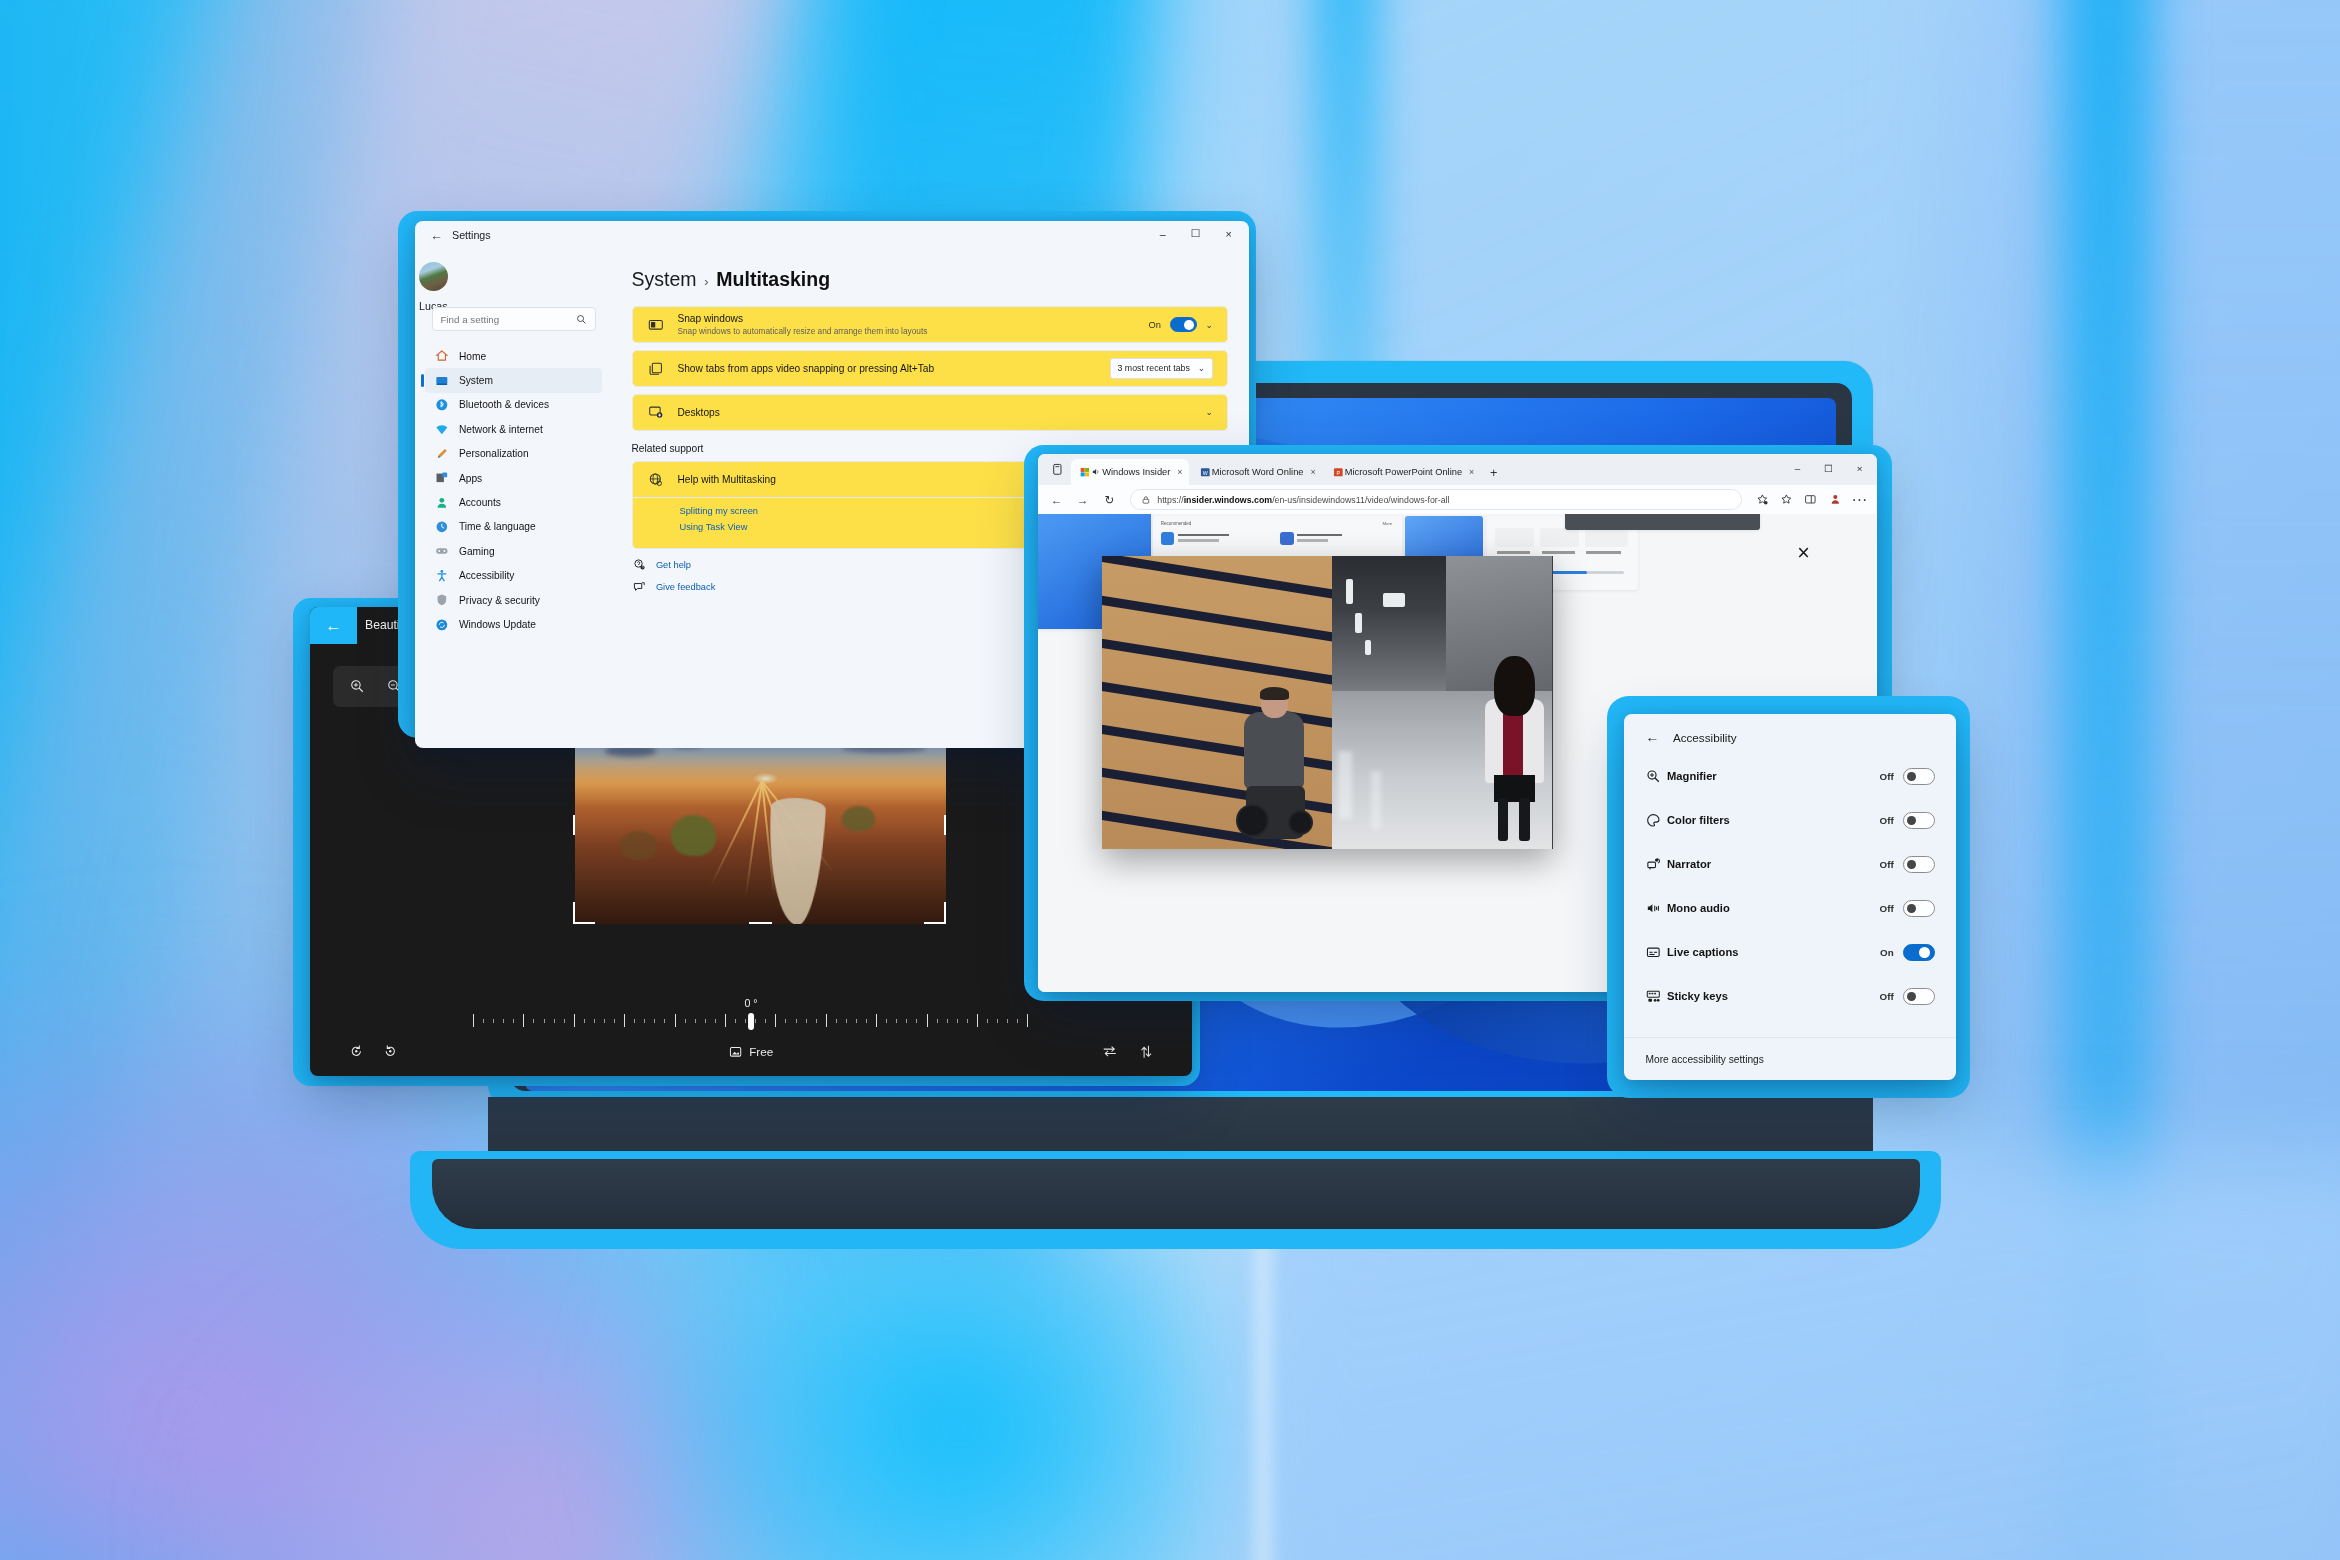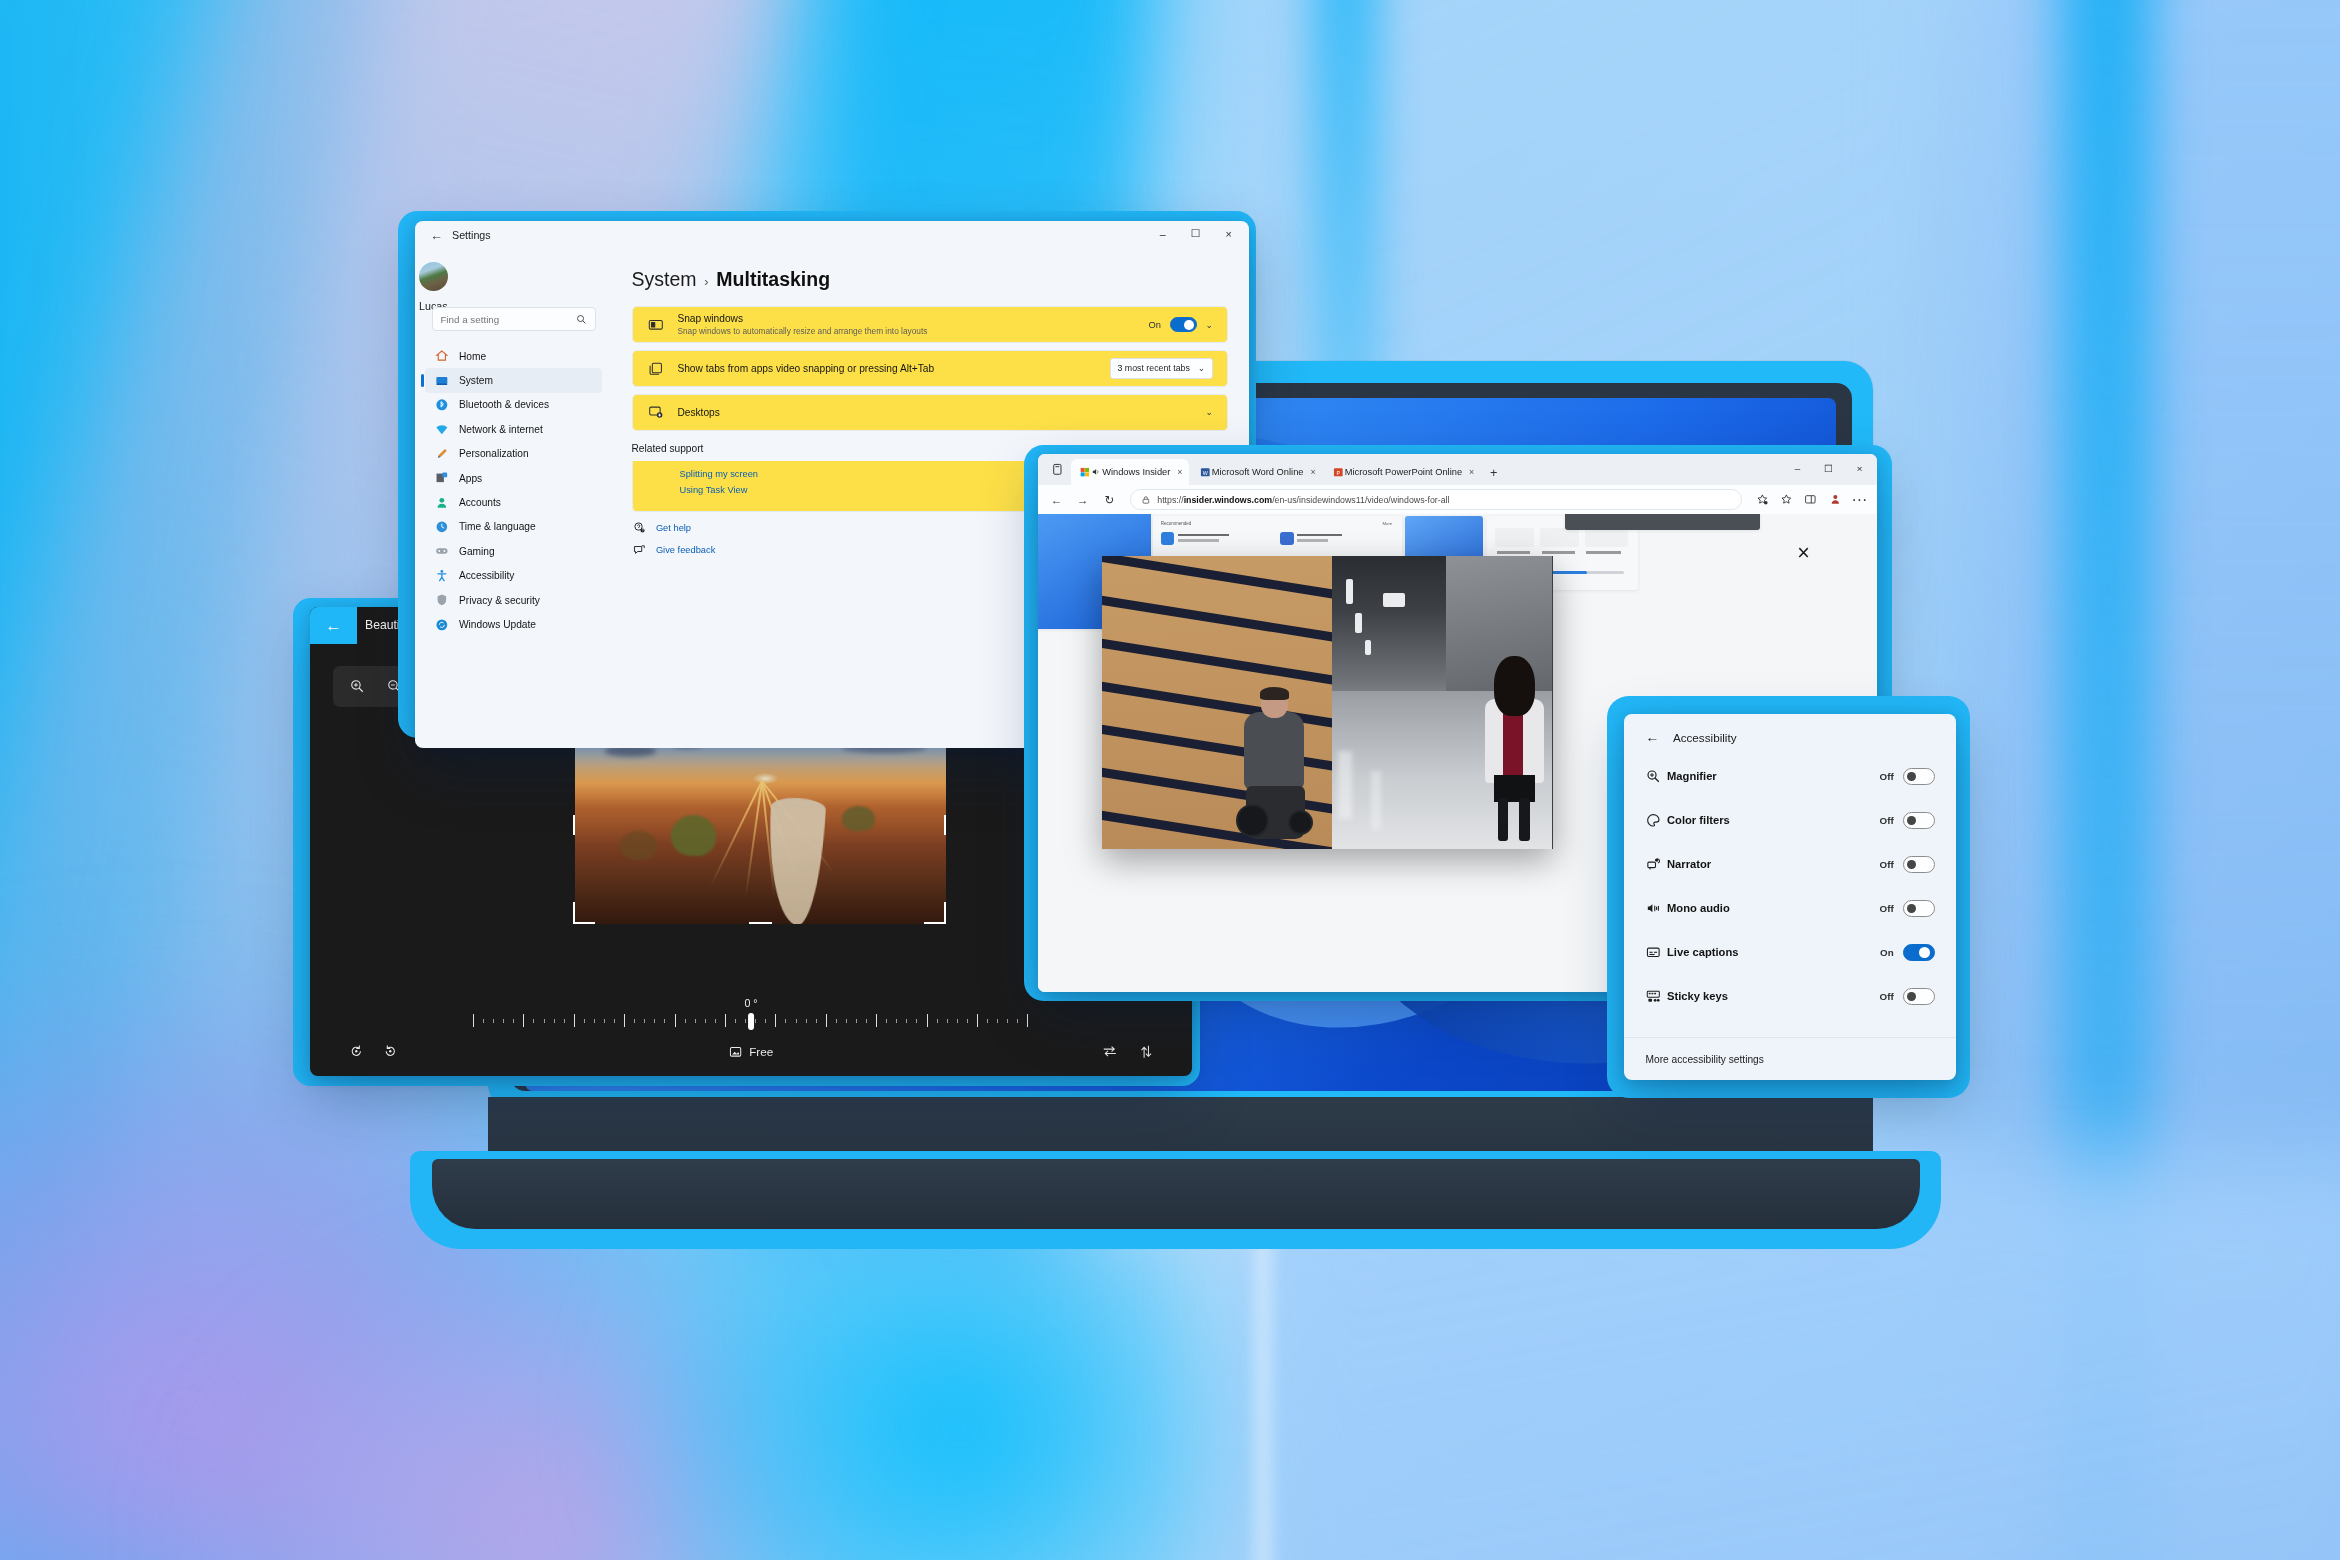--- a/index.html
+++ b/index.html
@@ -895,20 +895,33 @@
         <div class="card-t">Desktops</div>
       </div>
       <div class="card-right">
         <span class="chev">⌄</span>
       </div>
     </div>
 
 
     <div class="sec-h">Related support</div>
 
+    <div class="card" style="margin-bottom:0;border-radius:4.9px 4.9px 0 0;">
+      <div class="card-ico">
+        <svg width="15.6" height="15.6" viewBox="0 0 18 18">
+            <circle cx="8.4" cy="8" r="5.8" fill="none" stroke="currentColor" stroke-width="1.2"></circle>
+            <ellipse cx="8.4" cy="8" rx="2.6" ry="5.8" fill="none" stroke="currentColor" stroke-width="1"></ellipse>
+            <line x1="2.8" y1="8" x2="14" y2="8" stroke="currentColor" stroke-width="1"></line>
+            <circle cx="13" cy="13" r="2.6" fill="none" stroke="currentColor" stroke-width="1.1"></circle>
+          </svg>
+      </div>
+      <div class="card-txt">
+        <div class="card-t">Help with Multitasking</div>
+      </div>
+    </div>
     <div class="card" style="display:block;padding:0;border-top:none;border-radius:0 0 4.9px 4.9px;">
       <div class="links" id="support-links">
           <div class="link">Splitting my screen</div>
           <div class="link">Using Task View</div>
         </div>
     </div>
 
     <div id="footer-links">
         <div class="foot-link">
           <span class="foot-ico">

